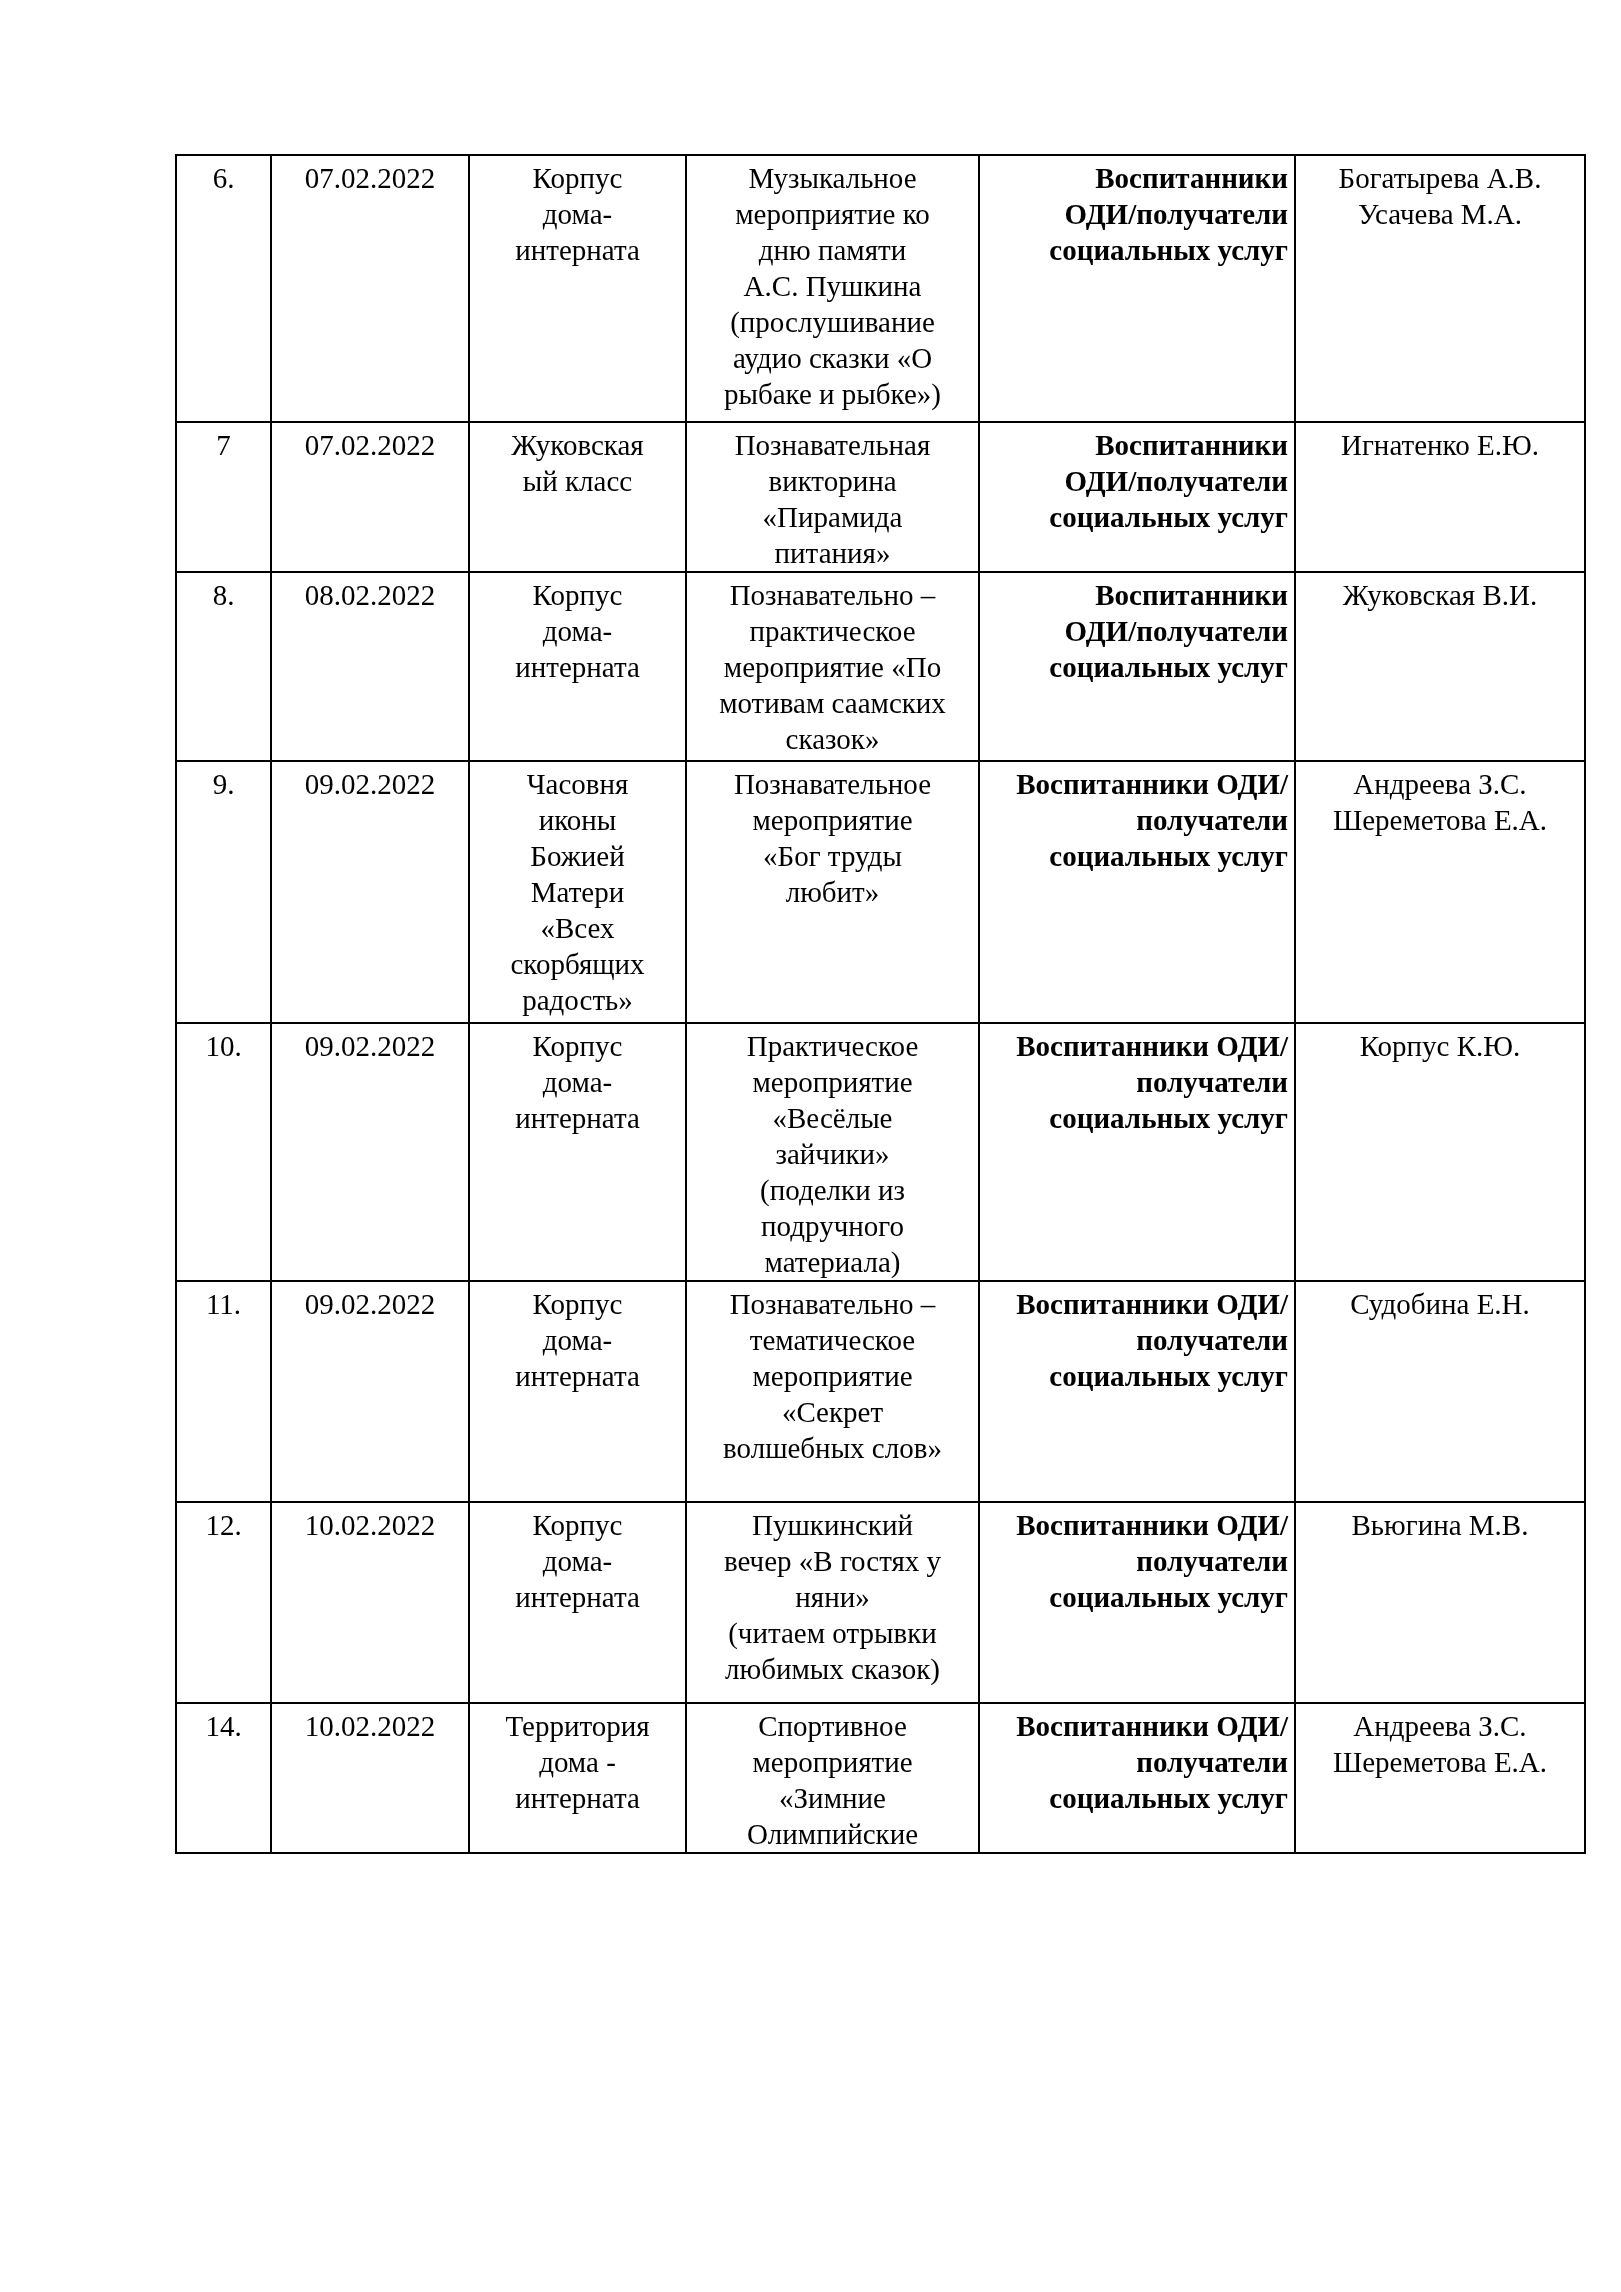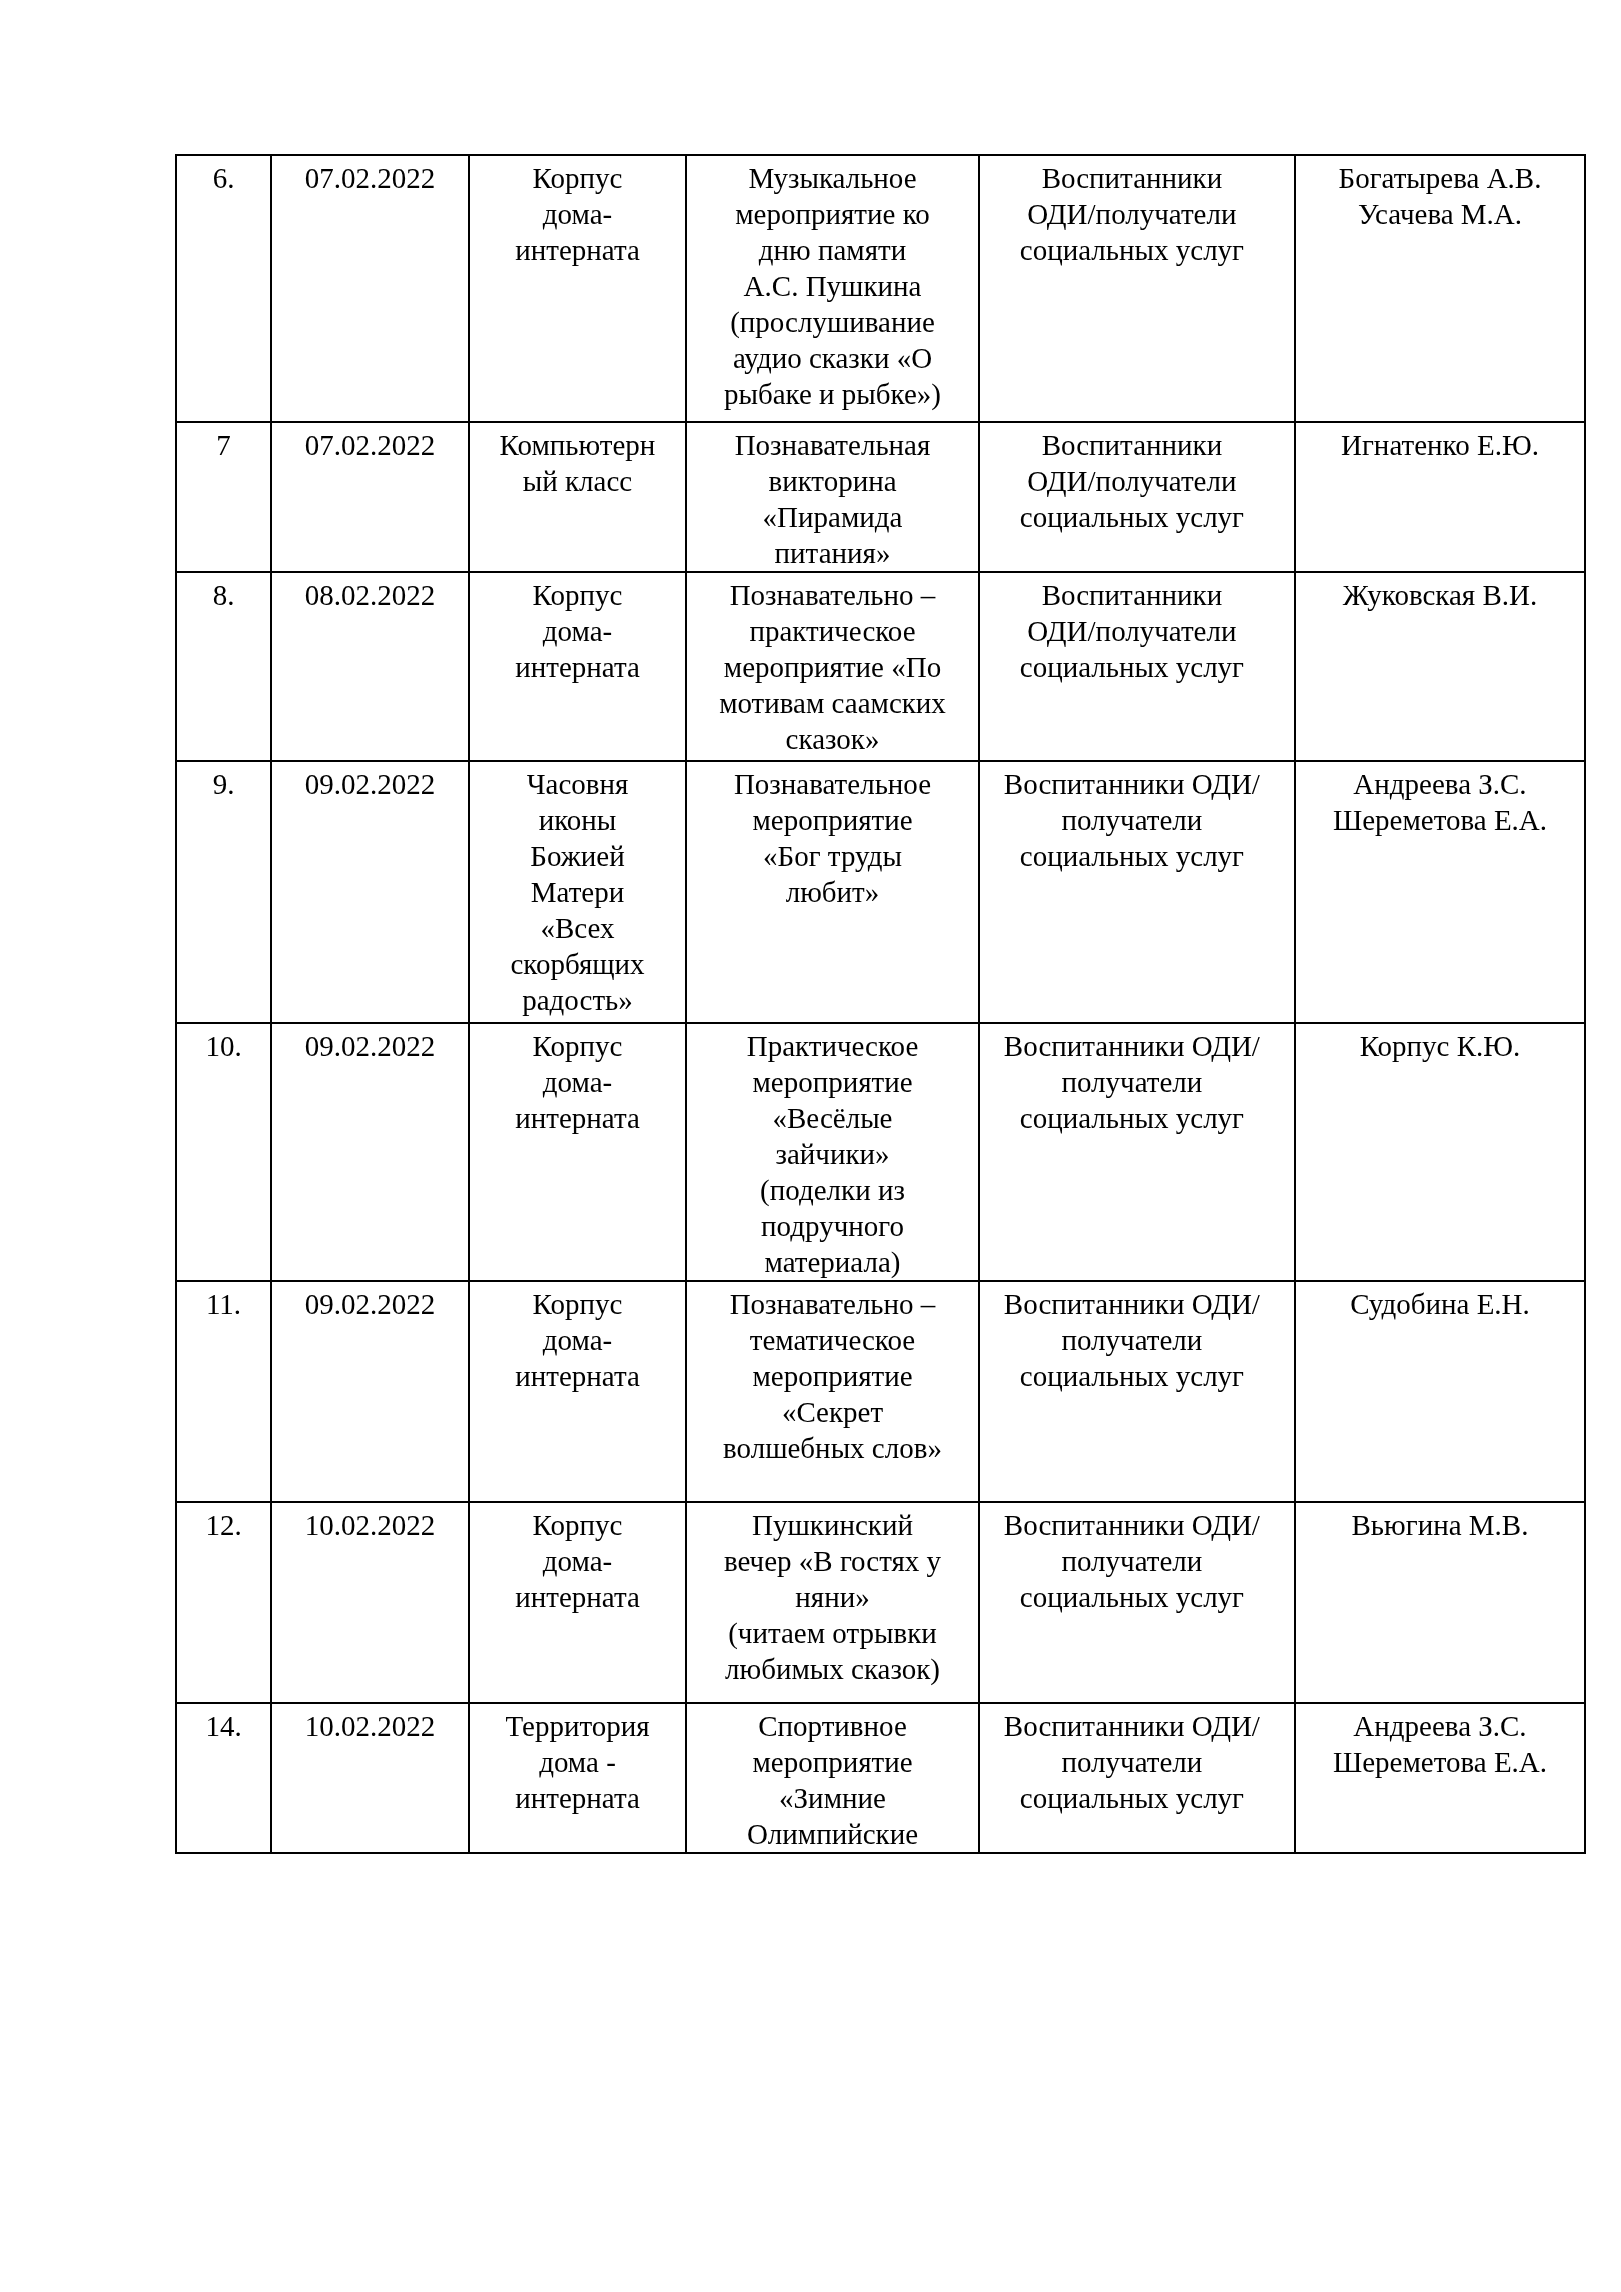--- a/index.html
+++ b/index.html
@@ -28,23 +28,24 @@
     border: 2.9px solid #000000;
     vertical-align: top;
     padding: 3.9px 3.9px 0 3.9px;
     font-size: 29px;
     line-height: 36px;
     text-align: center;
     white-space: pre-line;
     overflow: hidden;
   }
   table.schedule td.cell-participants {
-    text-align: center;
+    text-align: right;
     padding-left: 8.8px;
-    padding-right: 19px;
+    padding-right: 6px;
+    font-weight: bold;
   }
 </style>
 </head>
 <body>
 
 <div class="page">
   <table class="schedule">
     <colgroup>
       <col style="width:95px">
       <col style="width:198px">
@@ -69,21 +70,21 @@
 рыбаке и рыбке»)</td>
         <td class="cell-participants">Воспитанники
 ОДИ/получатели
 социальных услуг</td>
         <td class="cell-responsible">Богатырева А.В.
 Усачева М.А.</td>
       </tr>
       <tr style="height:146px">
         <td class="cell-num">7</td>
         <td class="cell-date">07.02.2022</td>
-        <td class="cell-location">Компьютерн
+        <td class="cell-location">Жуковская
 ый класс</td>
         <td class="cell-event">Познавательная
 викторина
 «Пирамида
 питания»</td>
         <td class="cell-participants">Воспитанники
 ОДИ/получатели
 социальных услуг</td>
         <td class="cell-responsible">Игнатенко Е.Ю.</td>
       </tr>

